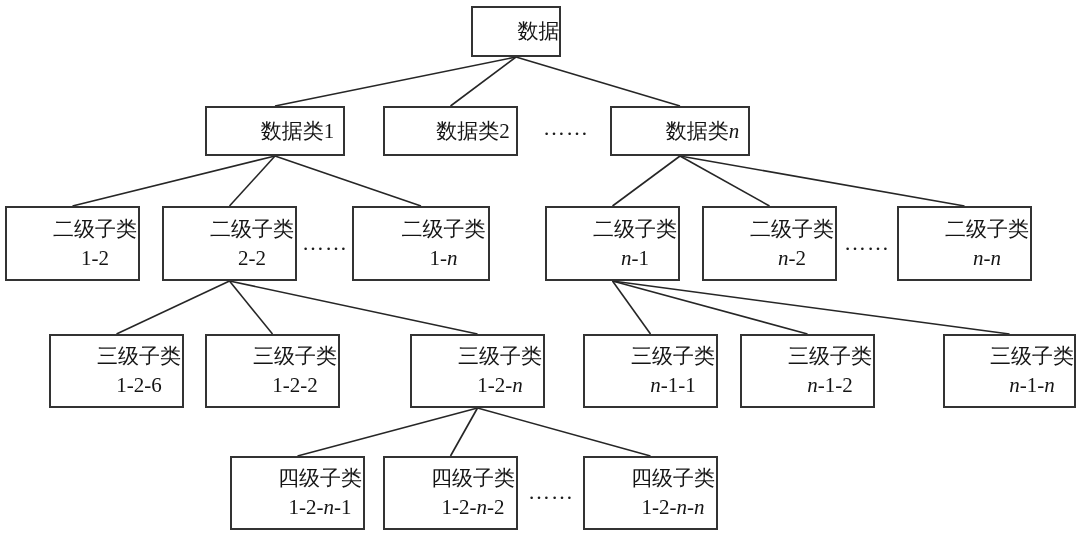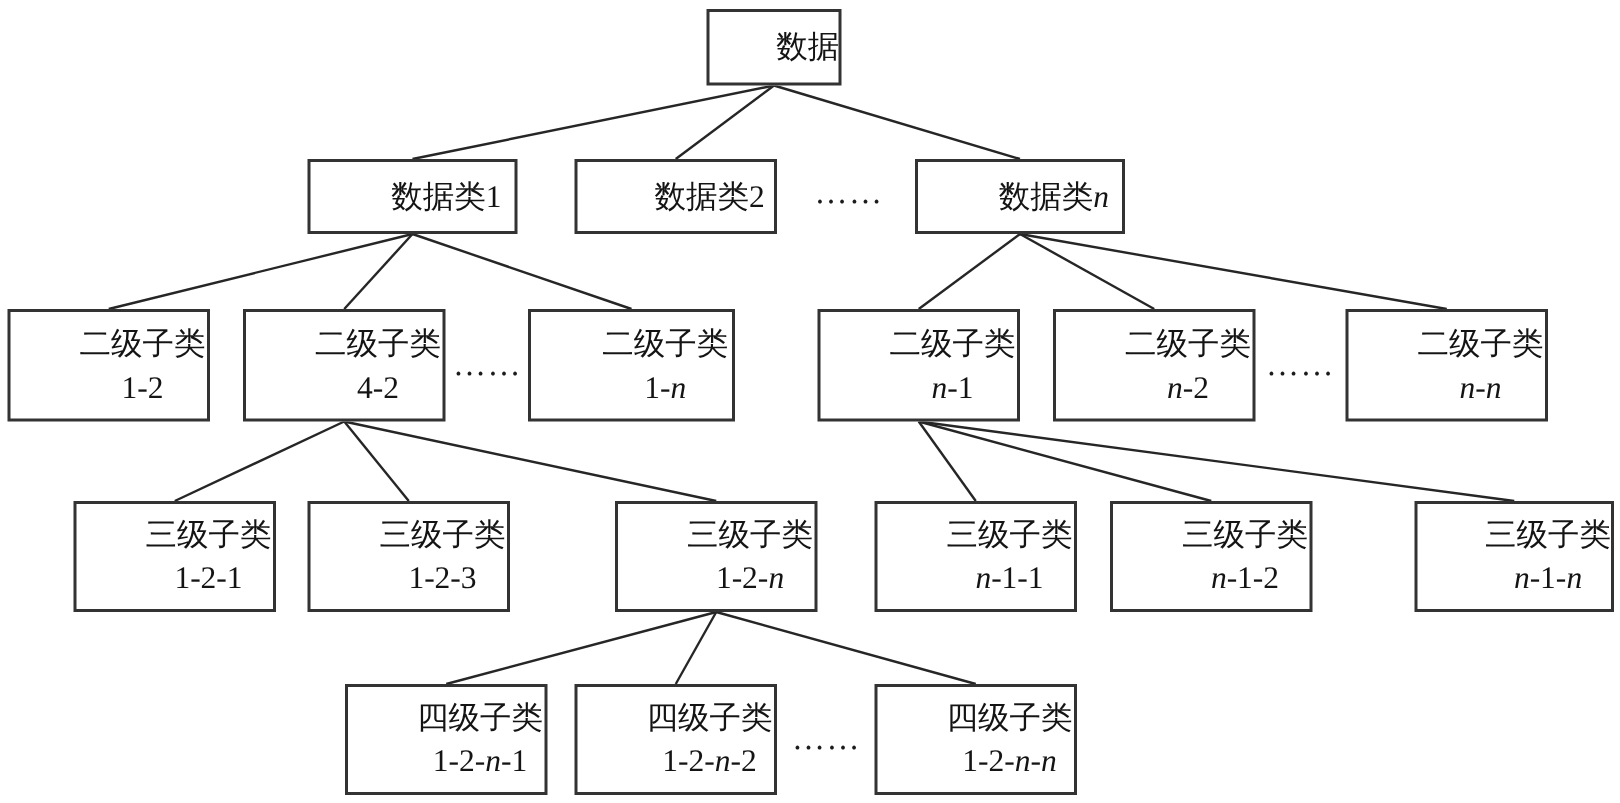--- a/index.html
+++ b/index.html
@@ -96,45 +96,45 @@
     <div class="node inline" style="left: 610px; top: 106px; width: 140px; height: 50px;">
       <span class="lab">数据类</span>
       <span class="sub"><i>n</i></span>
     </div>
     <div class="node" style="left: 5px; top: 206px; width: 135px; height: 75px;">
       <span class="lab">二级子类</span>
       <span class="sub">1-2</span>
     </div>
     <div class="node" style="left: 162px; top: 206px; width: 135px; height: 75px;">
       <span class="lab">二级子类</span>
-      <span class="sub">4-2</span>
+      <span class="sub">2-2</span>
     </div>
     <div class="node" style="left: 352px; top: 206px; width: 138px; height: 75px;">
       <span class="lab">二级子类</span>
       <span class="sub">1-<i>n</i></span>
     </div>
     <div class="node" style="left: 545px; top: 206px; width: 135px; height: 75px;">
       <span class="lab">二级子类</span>
       <span class="sub"><i>n</i>-1</span>
     </div>
     <div class="node" style="left: 702px; top: 206px; width: 135px; height: 75px;">
       <span class="lab">二级子类</span>
       <span class="sub"><i>n</i>-2</span>
     </div>
     <div class="node" style="left: 897px; top: 206px; width: 135px; height: 75px;">
       <span class="lab">二级子类</span>
       <span class="sub"><i>n</i>-<i>n</i></span>
     </div>
     <div class="node" style="left: 49px; top: 334px; width: 135px; height: 74px;">
       <span class="lab">三级子类</span>
-      <span class="sub">1-2-1</span>
+      <span class="sub">1-2-6</span>
     </div>
     <div class="node" style="left: 205px; top: 334px; width: 135px; height: 74px;">
       <span class="lab">三级子类</span>
-      <span class="sub">1-2-3</span>
+      <span class="sub">1-2-2</span>
     </div>
     <div class="node" style="left: 410px; top: 334px; width: 135px; height: 74px;">
       <span class="lab">三级子类</span>
       <span class="sub">1-2-<i>n</i></span>
     </div>
     <div class="node" style="left: 583px; top: 334px; width: 135px; height: 74px;">
       <span class="lab">三级子类</span>
       <span class="sub"><i>n</i>-1-1</span>
     </div>
     <div class="node" style="left: 740px; top: 334px; width: 135px; height: 74px;">

